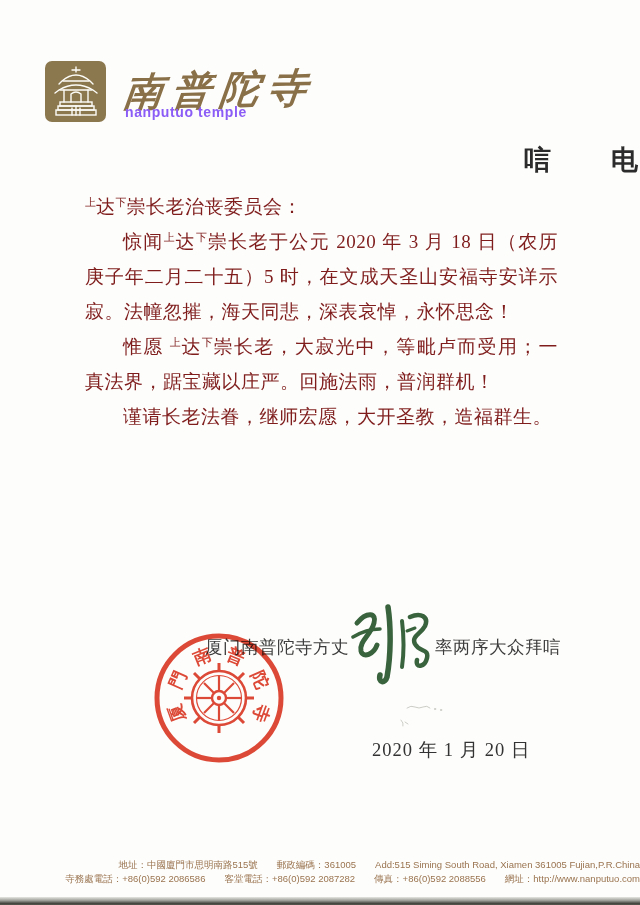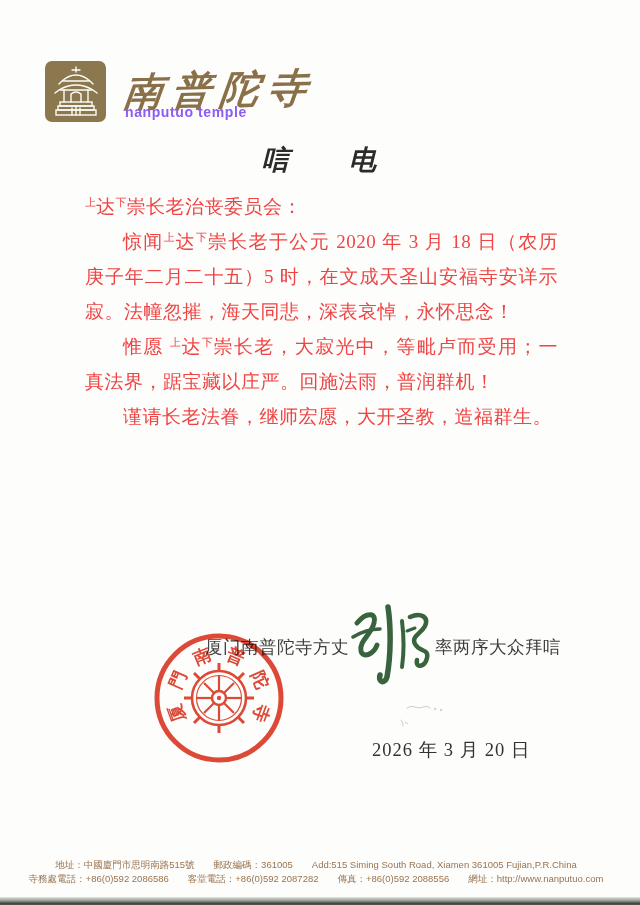--- a/index.html
+++ b/index.html
@@ -20,27 +20,27 @@
     color:#8a7048;letter-spacing:9px;white-space:nowrap;
     transform:rotate(-1.5deg) skewX(-8deg);
   }
   .logo-sub{
     position:absolute;left:125px;top:104px;
     font-family:"Liberation Sans", sans-serif;
     font-size:14px;font-weight:bold;color:#8b5cf6;letter-spacing:.6px;
   }
   
   .title{
-    position:absolute;left:0;top:142px;width:640px;text-align:center;
-    font-size:27px;font-weight:bold;color:#2b2b2b;letter-spacing:2px;font-style:italic;
+    position:absolute;left:0;top:142px;width:640px;text-align:right;
+    font-size:27px;font-weight:bold;color:#2b2b2b;letter-spacing:2px;
   }
   
   .body-text{
     position:absolute;left:85px;top:189px;width:473px;
-    font-size:19px;line-height:35px;color:#ef4444;
+    font-size:19px;line-height:35px;color:#7f1d1d;
     text-align:justify;letter-spacing:.5px;
   }
   .body-text p{margin:0;}
   .body-text p.indent{text-indent:2em;}
   .body-text sup{font-size:11px;line-height:0;vertical-align:super;letter-spacing:0;}
   
   .sign-line{
     position:absolute;left:205px;top:632px;height:30px;
     display:flex;align-items:center;white-space:nowrap;
     font-size:17.5px;color:#3d3d3d;letter-spacing:.5px;z-index:1;justify-content:flex-end;
@@ -50,21 +50,21 @@
     position:absolute;left:152px;top:631px;width:134px;height:134px;
     z-index:2;mix-blend-mode:multiply;opacity:.93;
   }
   .pencil-marks{position:absolute;left:393px;top:698px;opacity:.55;z-index:1;}
   .date-line{
     position:absolute;left:372px;top:737px;
     font-size:18.5px;color:#333;letter-spacing:1px;white-space:nowrap;
   }
   
   .footer{
-    position:absolute;left:0;top:858px;width:632px;text-align:center;
+    position:absolute;left:8px;top:858px;width:632px;text-align:right;
     font-family:"Liberation Sans", sans-serif;
     font-size:9.5px;line-height:14px;color:#9a7450;white-space:nowrap;
   }
   .scan-edge{
     position:absolute;left:0;bottom:0;width:640px;height:8px;
     background:linear-gradient(to bottom,#e6e6e2 0%,#9c9c96 45%,#45453f 80%,#57574f 100%);
   }
 </style>
 </head>
 <body>
@@ -160,21 +160,21 @@
 
   <svg class="pencil-marks" width="70" height="32" viewBox="0 0 70 32">
     <g stroke="#a3a39b" stroke-width="1" fill="none" stroke-linecap="round">
       <path d="M14,10 q4,-3 8,-1 q4,2 8,0 q4,-2 7,1"></path>
       <circle cx="42" cy="11" r="0.7"></circle>
         <circle cx="48" cy="12" r="0.7"></circle>
       <path d="M8,22 q3,3 2,6 M12,24 l3,2"></path>
     </g>
   </svg>
 
-  <div class="date-line">2026 年 3 月 20 日</div>
+  <div class="date-line">2020 年 1 月 20 日</div>
 
   <div class="footer">
     <div>地址：中國廈門市思明南路515號　　郵政編碼：361005　　Add:515 Siming South Road, Xiamen 361005 Fujian,P.R.China</div>
     <div>寺務處電話：+86(0)592 2086586　　客堂電話：+86(0)592 2087282　　傳真：+86(0)592 2088556　　網址：http://www.nanputuo.com</div>
   </div>
 
   <div class="scan-edge"></div>
 </div>
 
 </body></html>

